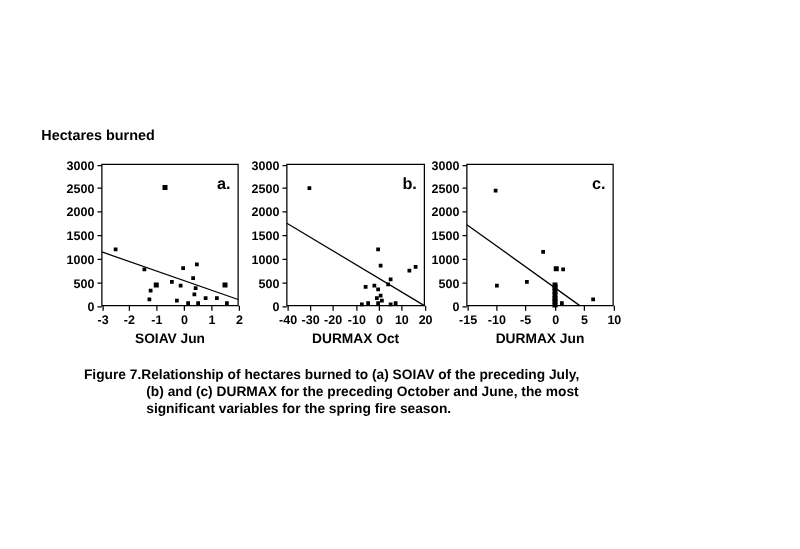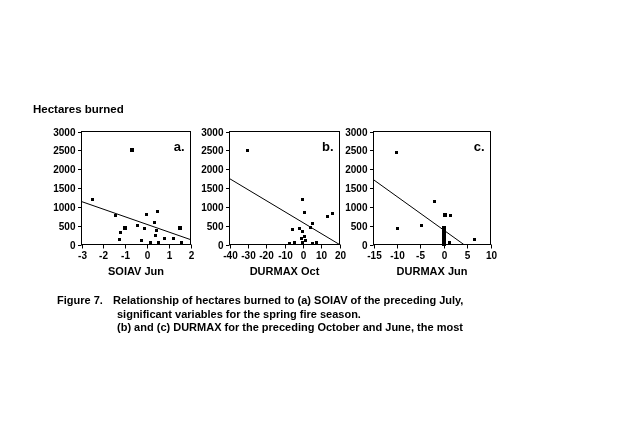--- a/index.html
+++ b/index.html
@@ -44,20 +44,21 @@
     width: 470px;
     font-size: 11px;
     font-weight: bold;
     line-height: 13.5px;
     color: #000000;
   }
   .caption .cap-row { white-space: nowrap; }
   .caption .cap-prefix {
     display: inline-block;
     width: 56px;
+    text-align: right;
   }
   .caption .cap-indent {
     padding-left: 60px;
     white-space: nowrap;
   }
 </style>
 </head>
 <body>
 
 <div class="figure-root">
@@ -215,17 +216,17 @@
       <rect x="116" y="116" width="3" height="3" fill="#000000"></rect>
       <rect x="141" y="113" width="3" height="3" fill="#000000"></rect>
       <text x="152.5" y="26" text-anchor="end" font-size="13px">c.</text>
       <text x="100" y="149.5" text-anchor="middle" font-size="11px">DURMAX Jun</text>
     </svg>
 
   <div class="caption">
     <div class="cap-row">
       <span class="cap-prefix">Figure 7.</span><span>Relationship of hectares burned to (a) SOIAV of the preceding July,</span>
     </div>
+    <div class="cap-indent">(b) and (c) DURMAX for the preceding October and June, the most</div>
     <div class="cap-indent">significant variables for the spring fire season.</div>
-    <div class="cap-indent">(b) and (c) DURMAX for the preceding October and June, the most</div>
   </div>
 
 </div>
 
 </body></html>

